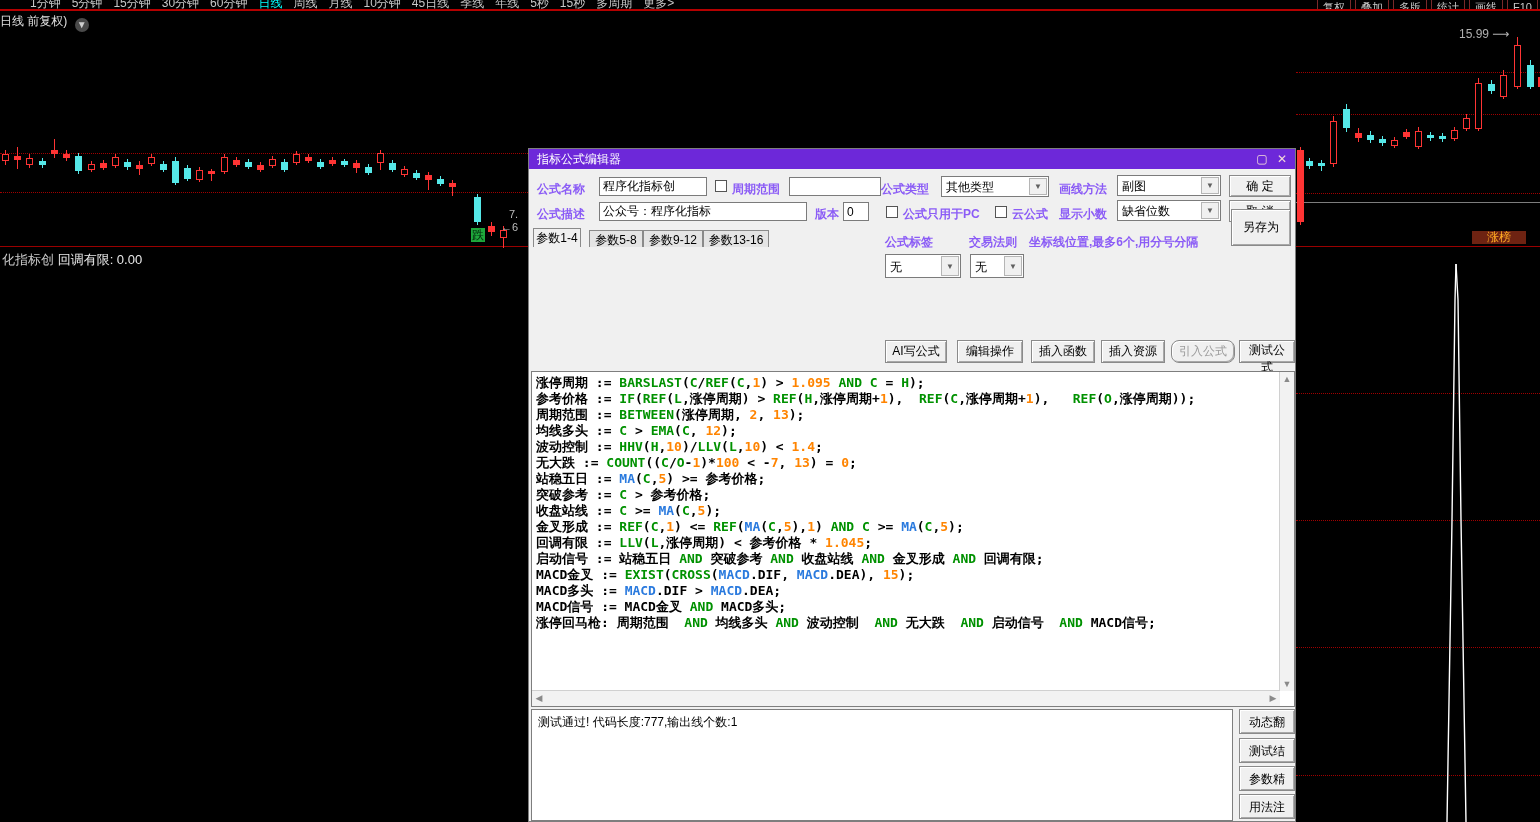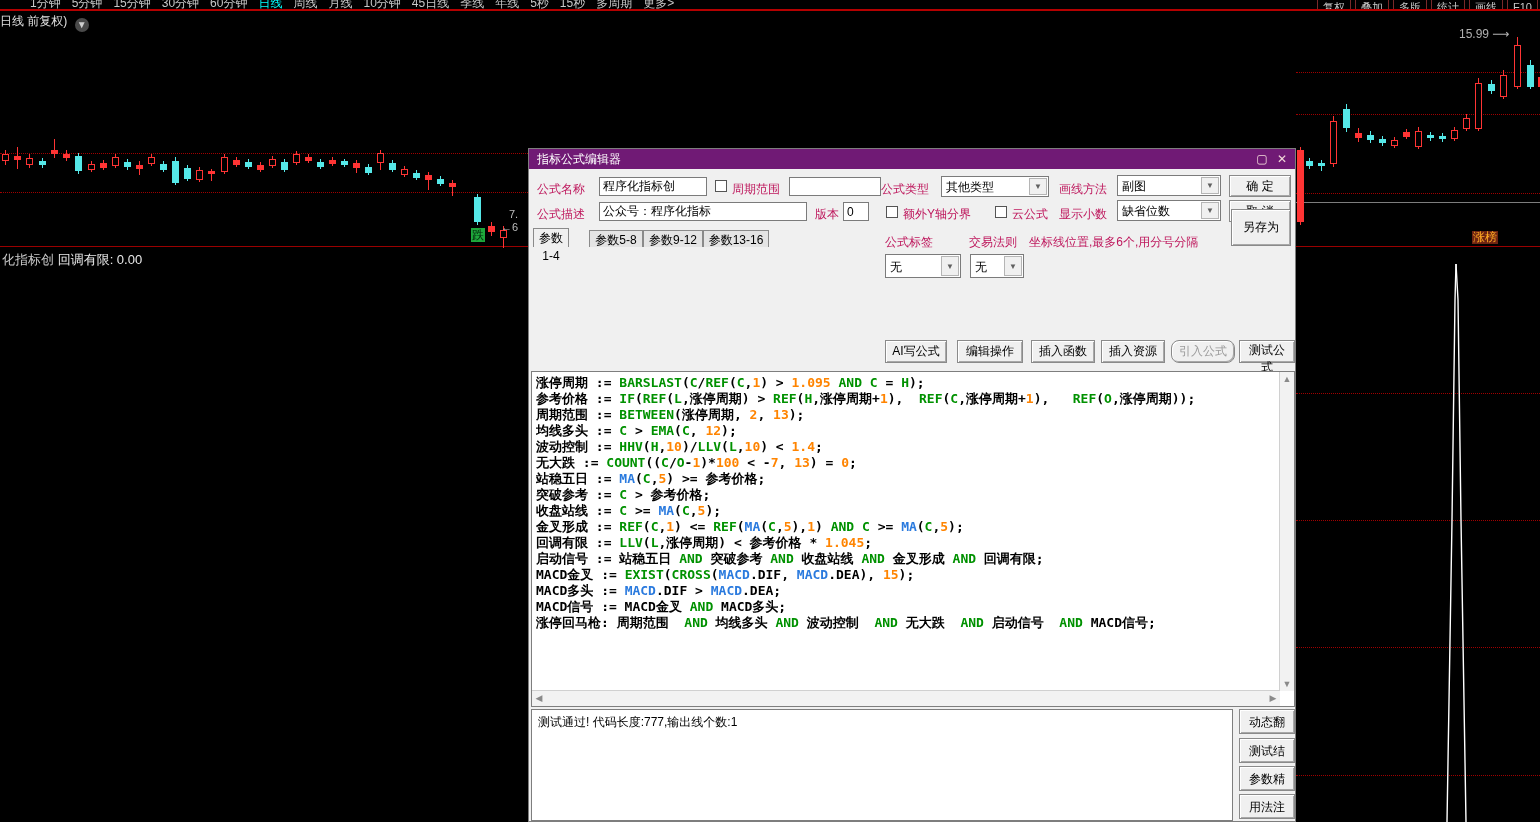--- a/index.html
+++ b/index.html
@@ -19,29 +19,29 @@
                color:#cfcfcf;font-size:10px;line-height:14px;text-align:center;vertical-align:-3px;margin-left:4px;}
   
   .grid-dot{position:absolute;border-top:1px dotted #a00000;height:0;}
   .grid-solid{position:absolute;height:0;border-top:1px solid #9a0000;}
   .grid-gray{position:absolute;height:0;border-top:1px solid #7d7d7d;}
   .candle-wick{position:absolute;width:1px;}
   .candle-body{position:absolute;width:7px;box-sizing:border-box;}
   #price-high{color:#b0b0b0;font-size:12px;}
   .frag{color:#bdbdbd;font-size:11px;}
   #down-tag{background:#1fa83c;color:#02260c;font-size:12px;padding:0 1px;line-height:14px;}
-  #rank-tag{background:#6e2312;color:#ffaa22;font-size:12px;padding:0 1px;line-height:13px;}
+  #rank-tag{background:#6e2312;color:#ffaa22;font-size:12px;padding:0 15px;line-height:13px;}
   #indic-label{left:2px;top:251px;font-size:13px;}
   #indic-name{color:#c9c9c9;} #indic-value{color:#e8e8e8;}
   
   #dialog{left:528px;top:148px;width:768px;height:674px;background:#f0f0f0;border:1px solid #7e7e7e;box-sizing:border-box;}
-  #dlg-title{left:0;top:0;width:100%;height:20px;background:#701a75;color:#fff;line-height:20px;}
+  #dlg-title{left:0;top:0;width:100%;height:20px;background:#6d28d9;color:#fff;line-height:20px;}
   #dlg-title .t{margin-left:8px;font-size:12px;}
   .title-btn{position:absolute;top:3px;width:14px;height:14px;color:#f2d9d9;font-size:12px;line-height:14px;text-align:center;}
-  label,.lbl{color:#be185d;}
+  label,.lbl{color:#8b5cf6;font-weight:bold;}
   .fld{position:absolute;background:#fff;border:1px solid #7b7b7b;box-sizing:border-box;
        font-size:12px;padding:1px 3px;color:#000;font-family:"Liberation Sans",sans-serif;}
   .combo{position:absolute;background:#fff;border:1px solid #7b7b7b;box-sizing:border-box;color:#000;}
   .combo .val{position:absolute;left:4px;top:2px;}
   .combo .arrow{position:absolute;right:1px;top:1px;bottom:1px;width:16px;background:#f0f0f0;
                 border:1px solid #b5b5b5;color:#606060;font-size:8px;text-align:center;line-height:16px;}
   .cbx{position:absolute;width:12px;height:12px;background:#fff;border:1px solid #555;box-sizing:border-box;}
   .btn{position:absolute;background:#f0f0f0;border:1px solid #8a8a8a;box-sizing:border-box;text-align:center;
        color:#000;font-size:12px;box-shadow:inset 1px 1px 0 #ffffff, inset -1px -1px 0 #a8a8a8;}
   .btn.disabled{color:#9b9b9b;}
@@ -254,33 +254,33 @@
     <span class="val">副图</span>
     <span class="arrow">▼</span>
   </div>
   <button class="btn" style="left:700px;top:26px;width:62px;height:22px;">确 定</button>
 
   <span class="abs lbl" style="left:8px;top:57px;">公式描述</span>
   <input class="fld" style="left: 70px; top: 53px; width: 208px; height: 19px;" value="公众号：程序化指标">
   <span class="abs lbl" style="left:286px;top:57px;">版本</span>
   <input class="fld" style="left: 314px; top: 53px; width: 26px; height: 19px;" value="0">
   <span class="cbx" style="left:357px;top:57px;"></span>
-  <span class="abs lbl" style="left:374px;top:57px;">额外Y轴分界</span>
+  <span class="abs lbl" style="left:374px;top:57px;">公式只用于PC</span>
   <span class="cbx" style="left:466px;top:57px;"></span>
   <span class="abs lbl" style="left:483px;top:57px;">云公式</span>
   <span class="abs lbl" style="left:530px;top:57px;">显示小数</span>
   <div class="combo" style="left:588px;top:51px;width:104px;height:21px;">
     <span class="val">缺省位数</span>
     <span class="arrow">▼</span>
   </div>
   <button class="btn" style="left:700px;top:51px;width:62px;height:22px;">取 消</button>
   <button class="btn" style="left:702px;top:60px;width:60px;height:37px;">另存为</button>
 
   <div id="tabs-holder">
-      <div class="tab" style="left: 4px; width: 36px;">参数1-4</div>
+      <div class="tab" style="left: 4px; width: 48px;">参数1-4</div>
       <div class="tab inactive" style="left: 60px; width: 54px;">参数5-8</div>
       <div class="tab inactive" style="left: 114px; width: 60px;">参数9-12</div>
       <div class="tab inactive" style="left: 174px; width: 66px;">参数13-16</div>
     </div>
 
   <span class="abs lbl" style="left:356px;top:85px;">公式标签</span>
   <span class="abs lbl" style="left:440px;top:85px;">交易法则</span>
   <span class="abs lbl" style="left:500px;top:85px;">坐标线位置,最多6个,用分号分隔</span>
   <div class="combo" style="left:356px;top:105px;width:76px;height:24px;">
     <span class="val" style="top:4px;">无</span>

